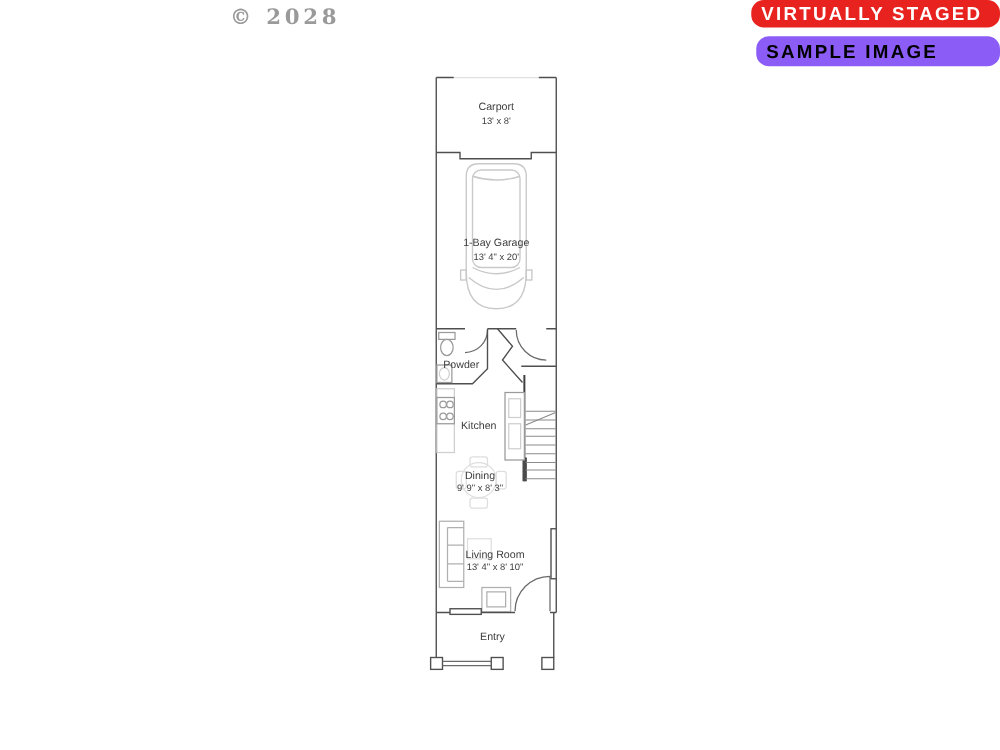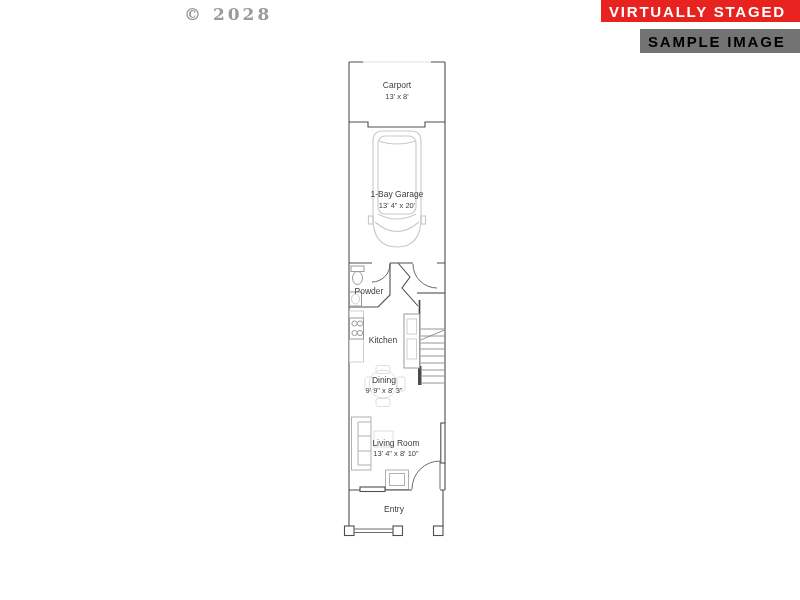--- a/index.html
+++ b/index.html
@@ -8,24 +8,24 @@
     font-family:"Liberation Sans", sans-serif;overflow:hidden;
   }
   .copyright{
     position:absolute;left:184px;top:4px;
     font-family:"DejaVu Serif", serif;font-weight:bold;
     font-size:17px;letter-spacing:3px;color:#9a9a9a;
   }
   .badge{
     position:absolute;right:0;display:flex;align-items:center;
     font-weight:bold;font-size:15px;letter-spacing:1.8px;
-    padding-left:8px;box-sizing:border-box;white-space:nowrap;
+    padding-left:8px;box-sizing:border-box;white-space:nowrap;border-radius:10px;
   }
   .badge-staged{top:0;left:601px;height:22px;background:#e8231f;color:#ffffff;}
-  .badge-sample{top:29px;left:640px;height:24px;background:#737373;color:#000000;}
+  .badge-sample{top:29px;left:605px;height:24px;background:#8b5cf6;color:#000000;}
   .plan{position:absolute;left:0;top:0;}
   svg text{
     font-family:"Liberation Sans", sans-serif;fill:#3c3c3c;text-anchor:middle;
   }
   svg .lbl{font-size:8.5px;}
   svg .dims{font-size:7.5px;}
   .wall{stroke:#4f4f4f;stroke-width:1.1;fill:none;}
   .wall-thin{stroke:#6a6a6a;stroke-width:1;fill:none;}
   .faint{stroke:#e0e0e0;stroke-width:1;fill:none;}
   .furn{stroke:#b0b0b0;stroke-width:1;fill:#ffffff;}

